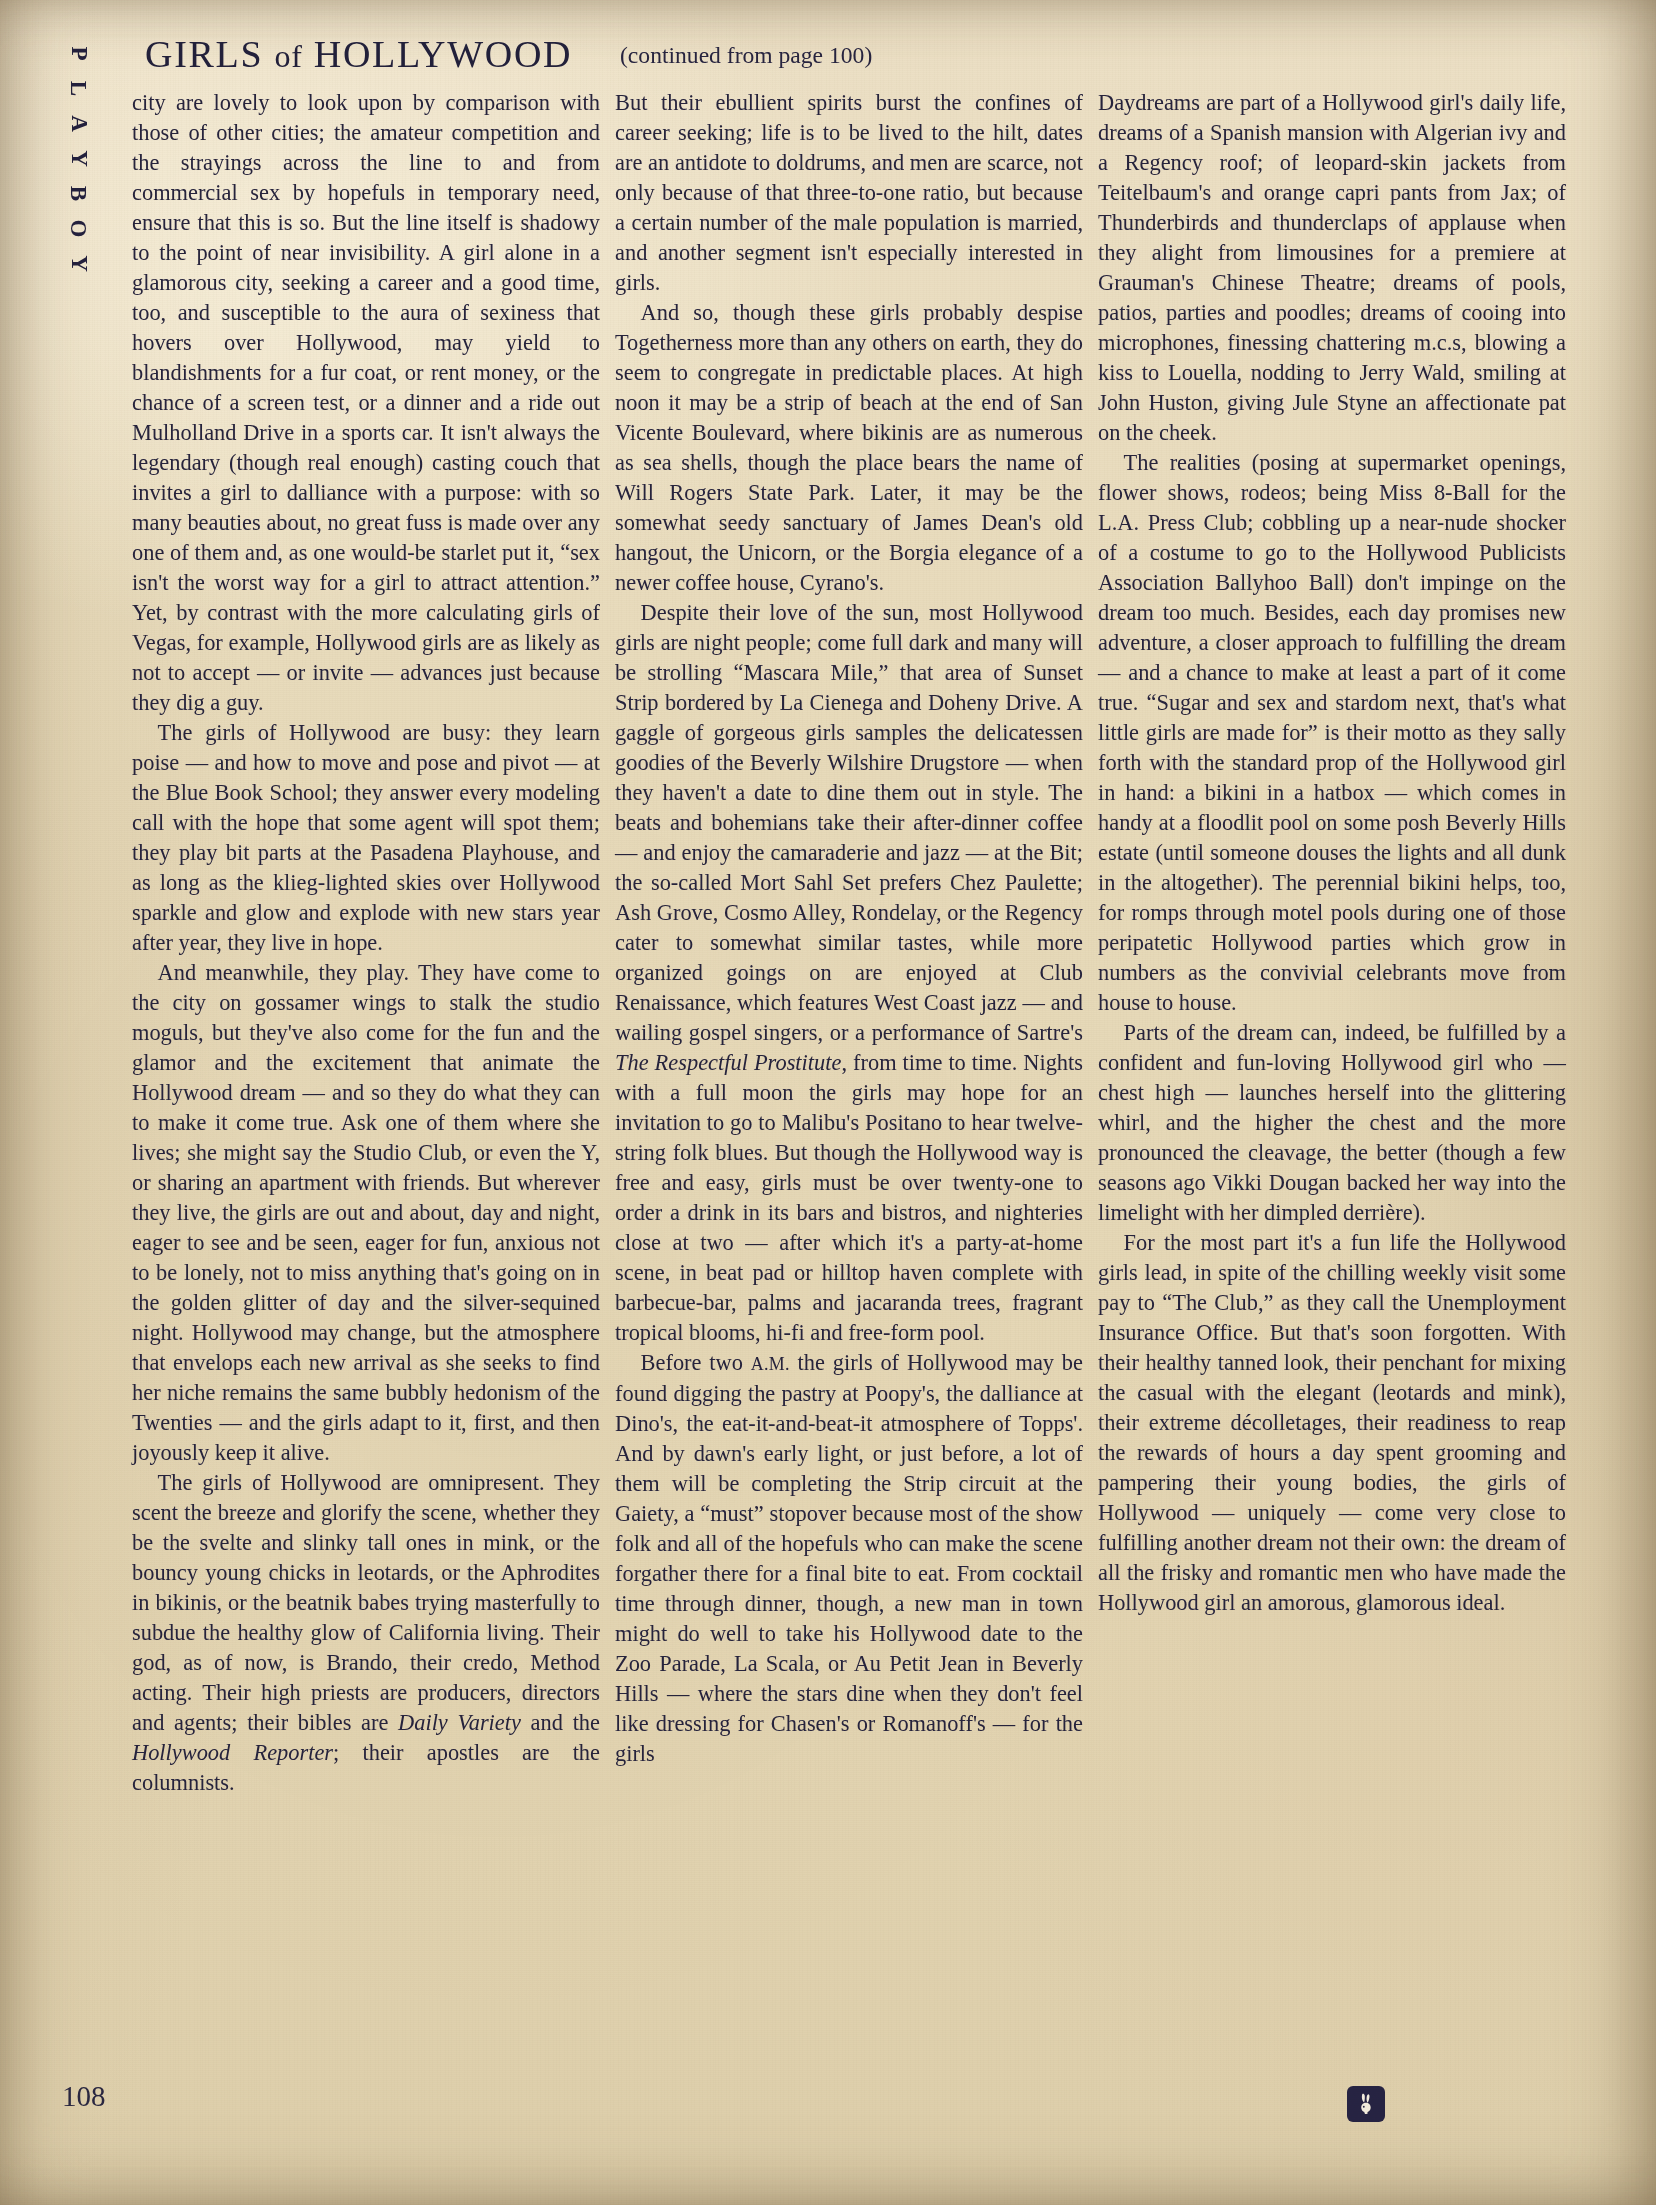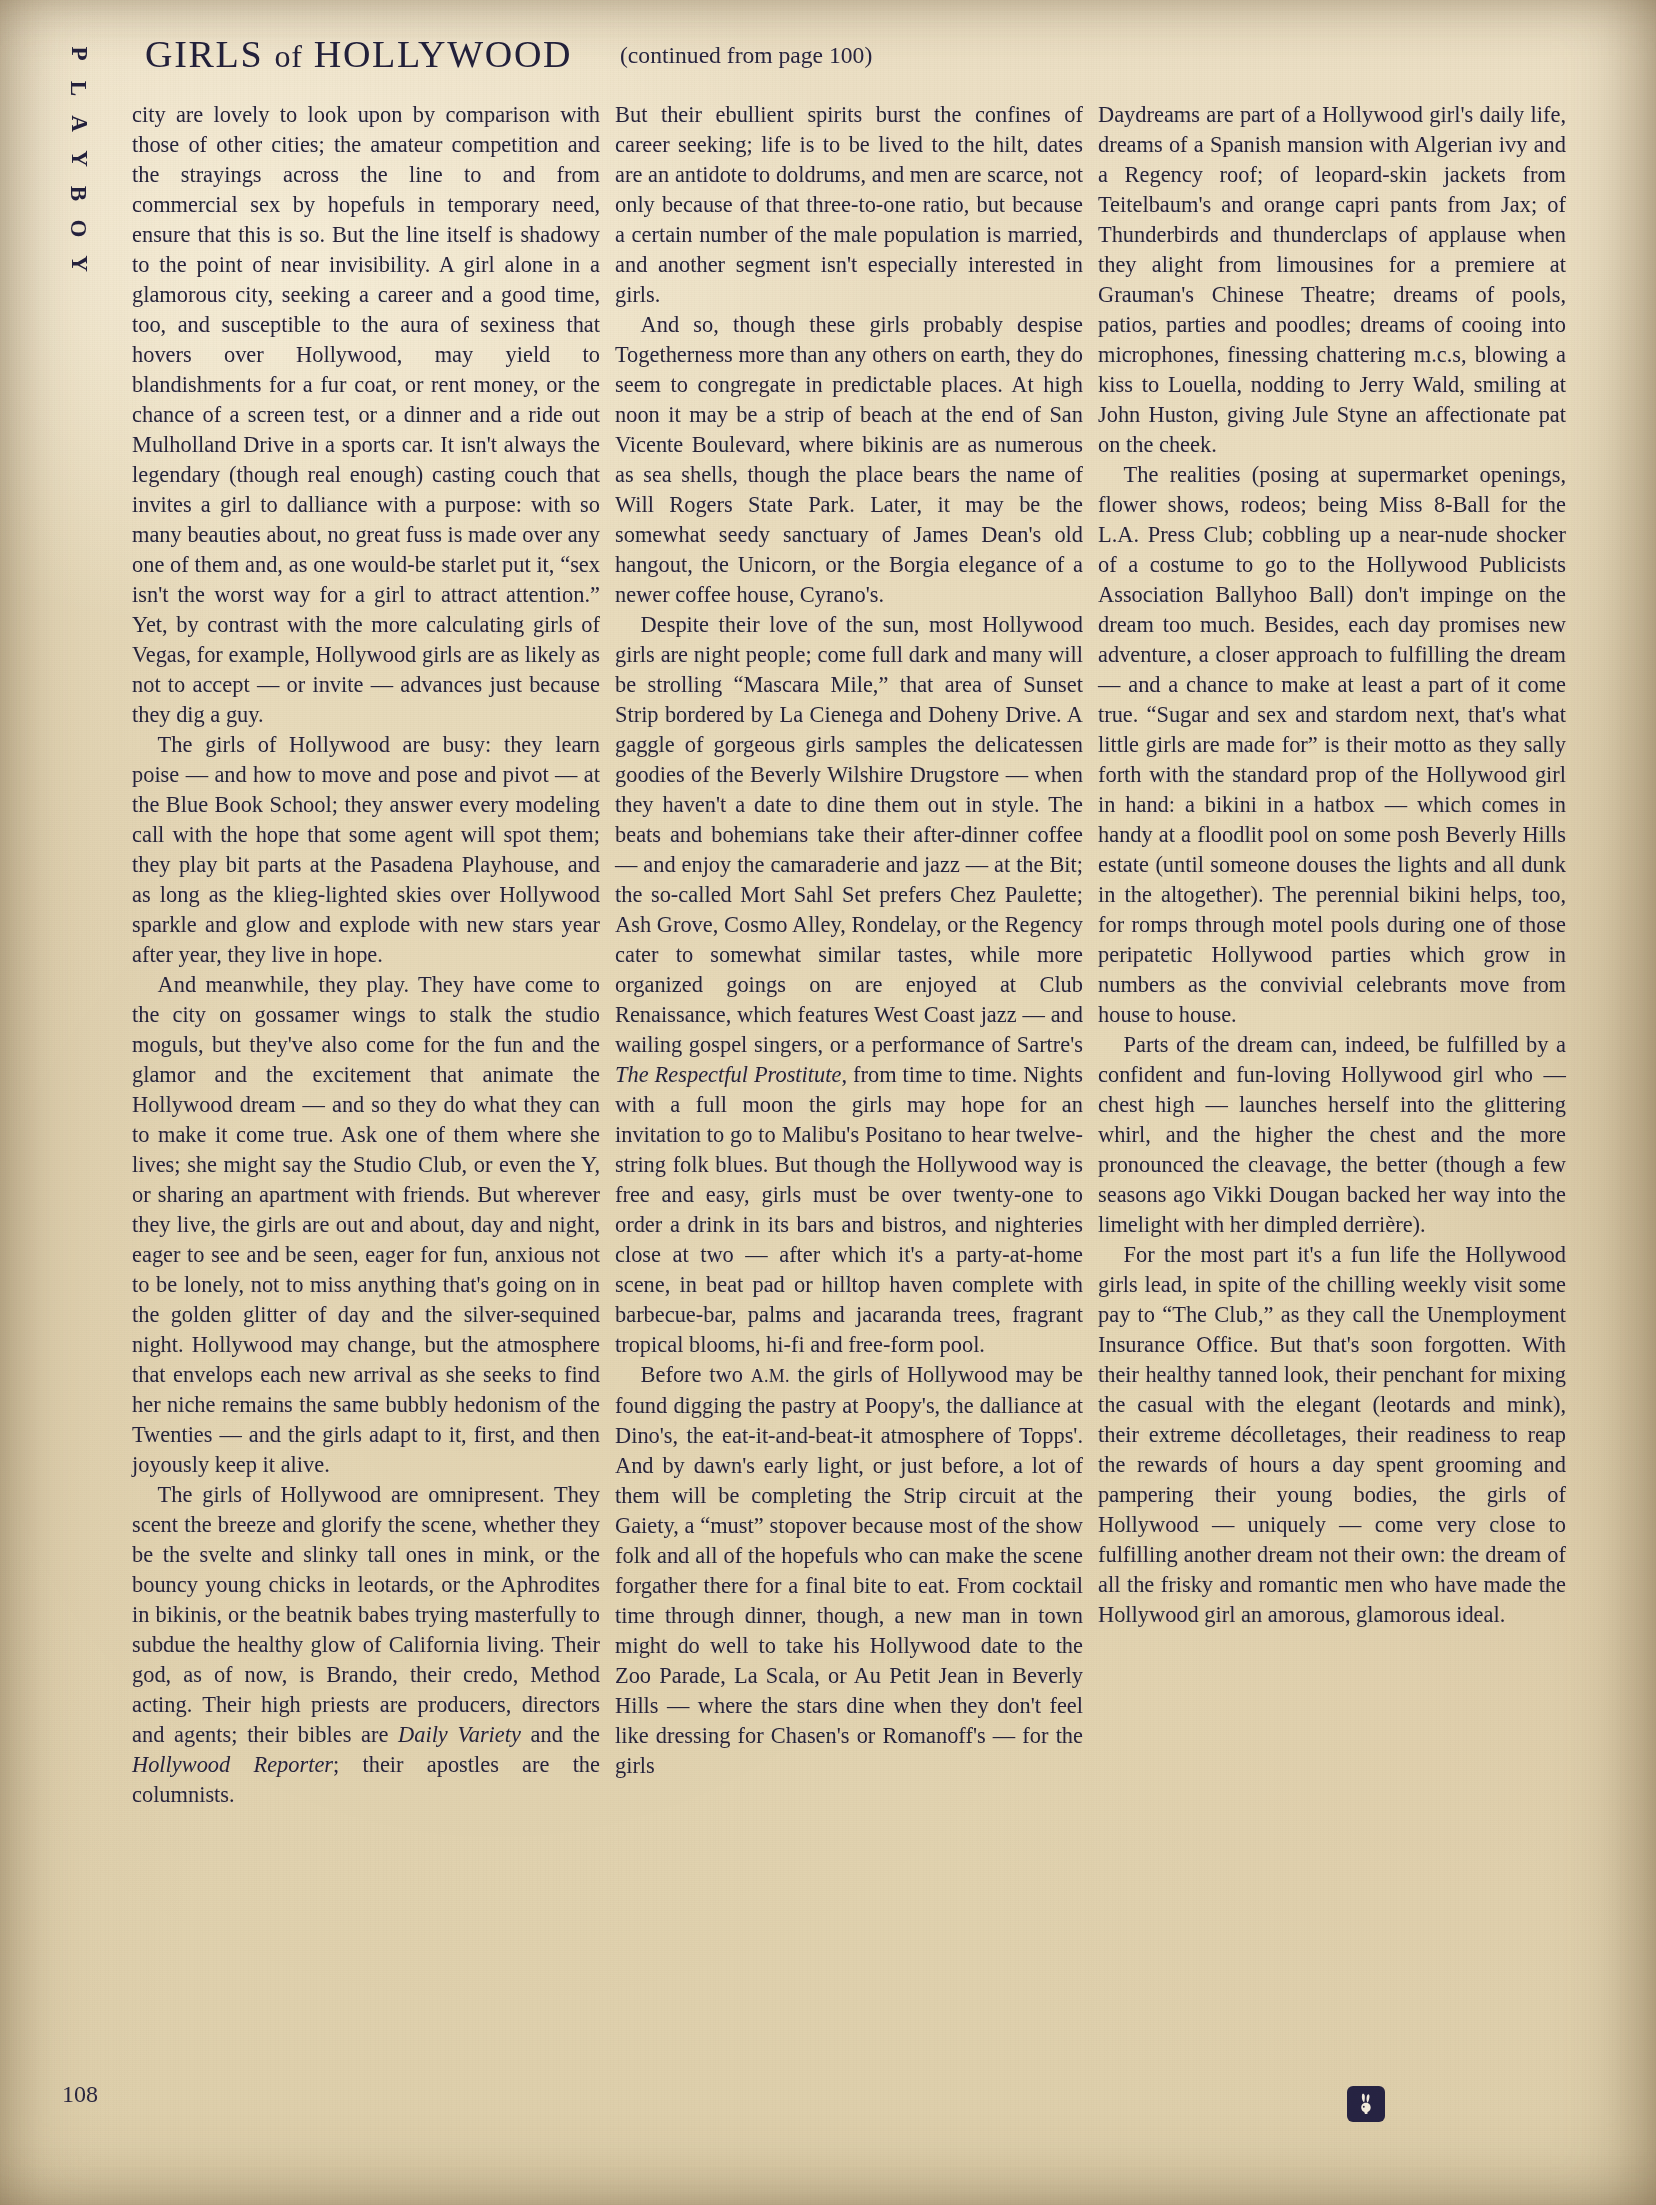--- a/index.html
+++ b/index.html
@@ -100,21 +100,21 @@
     font-size: 23.6px;
     line-height: 1;
     color: #27243f;
     white-space: nowrap;
   }
 
   
   .columns {
     position: absolute;
     left: 132px;
-    top: 100px;
+    top: 88px;
     width: 1475px;
     height: 2007px;
     display: flex;
     gap: 15px;
     z-index: 3;
   }
   .col {
     width: 468px;
     font-size: 22.4px;
     line-height: 30px;
@@ -140,21 +140,21 @@
   .smallcaps {
     font-size: 0.80em;
     letter-spacing: 0.3px;
   }
 
   
   .folio {
     position: absolute;
     left: 62px;
     top: 2082px;
-    font-size: 24px;
+    font-size: 29px;
     line-height: 1;
     color: #2a2740;
     z-index: 4;
   }
 
   
   .endmark {
     position: absolute;
     left: 1347px;
     top: 2086px;

